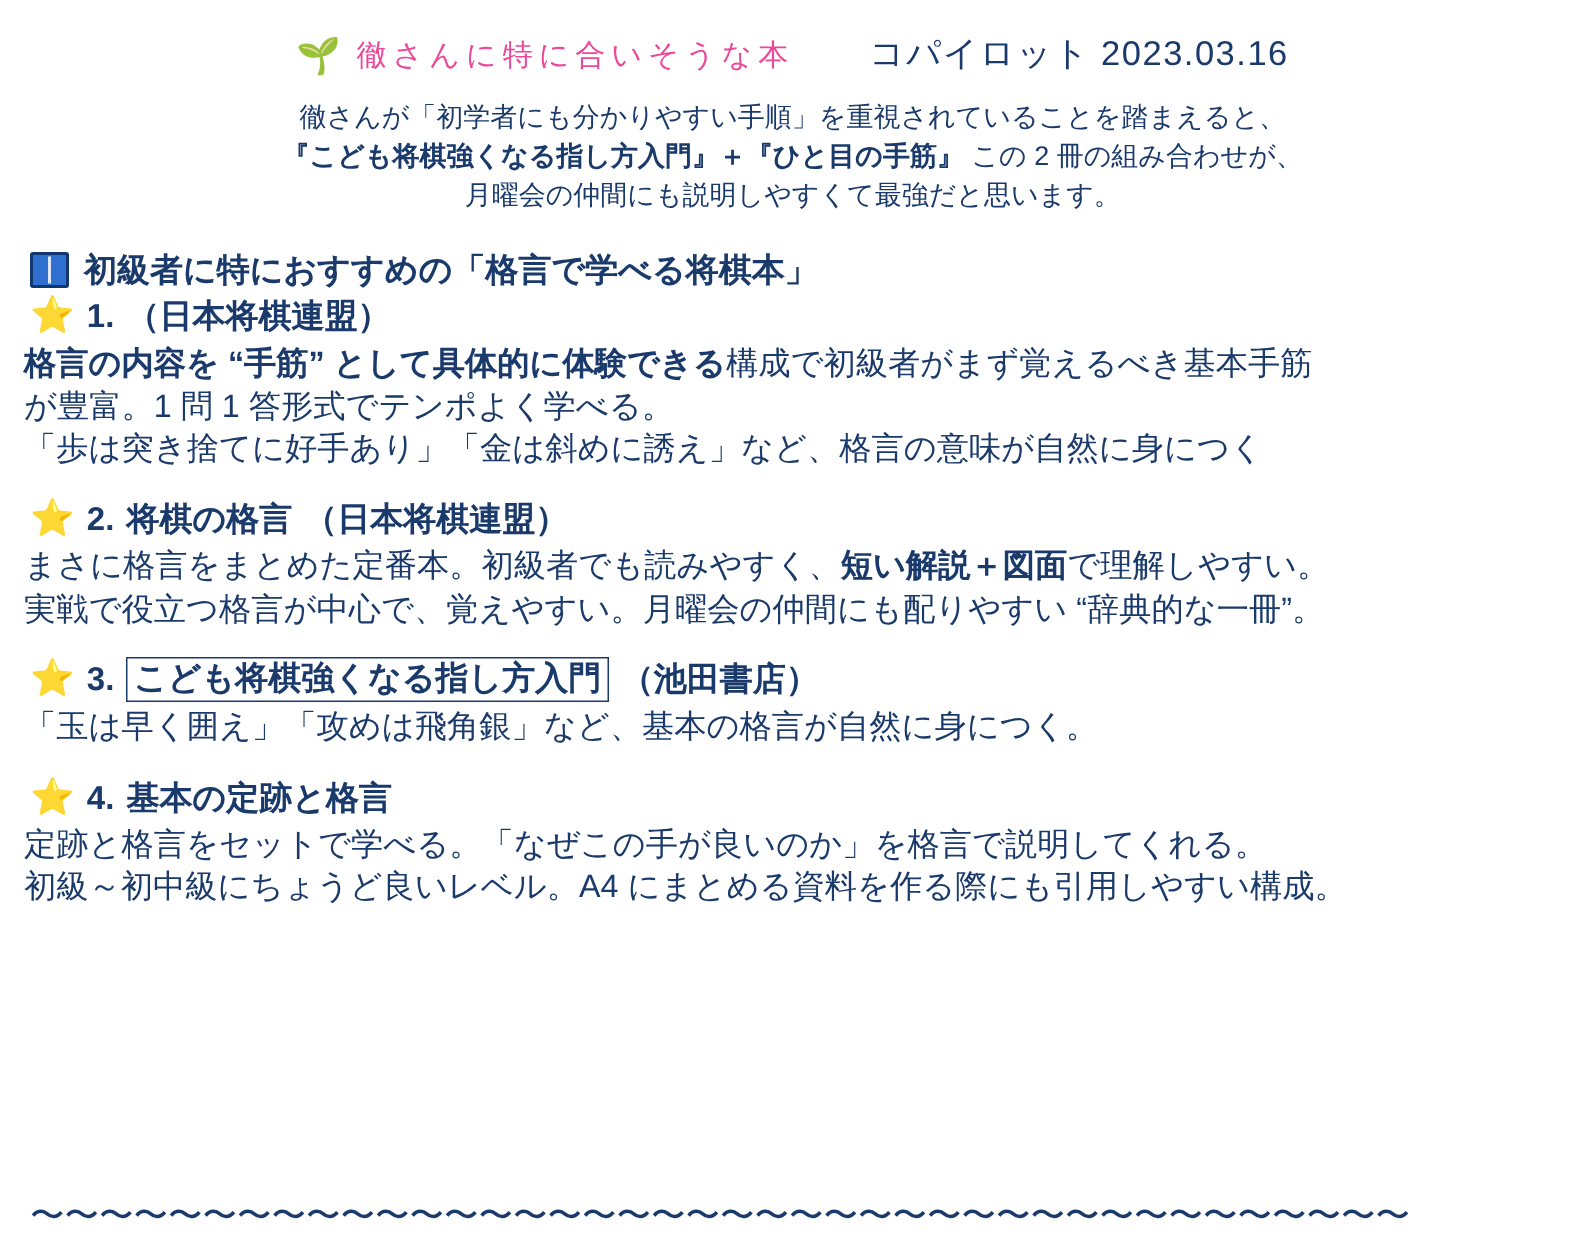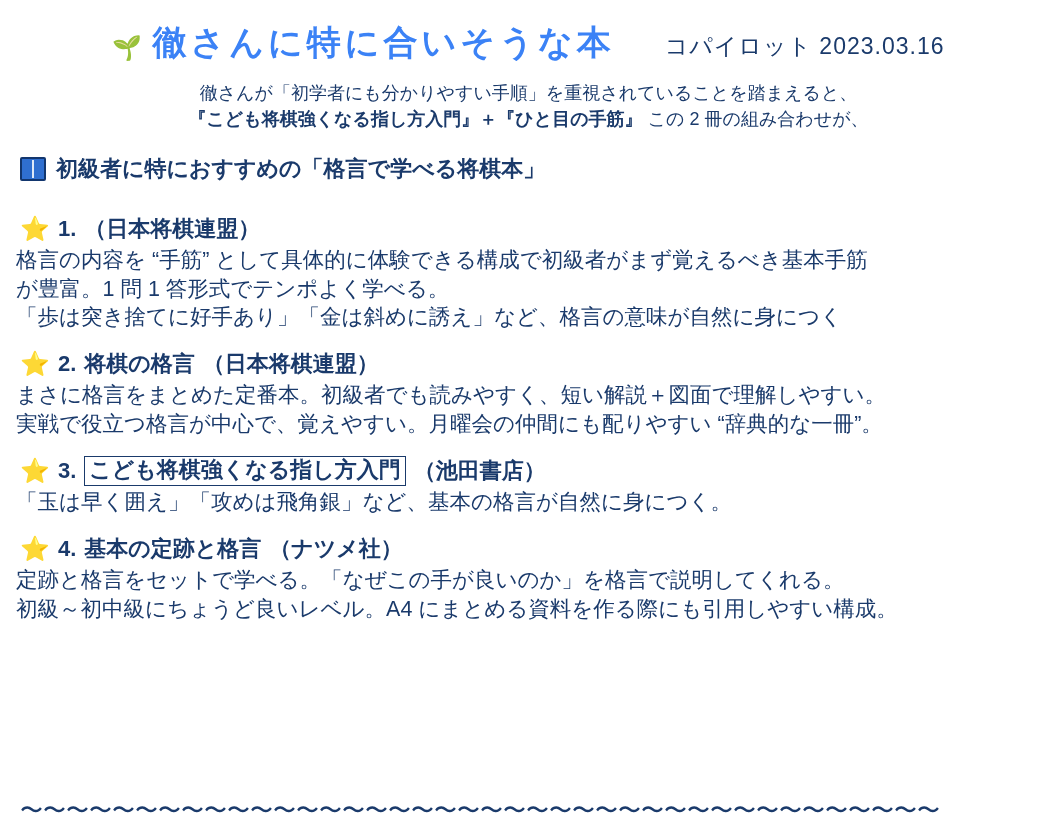--- a/index.html
+++ b/index.html
@@ -31,24 +31,24 @@
     margin-top: 6px;
     margin-bottom: 14px;
   }
   .title-icon {
     font-size: 24px;
     line-height: 1;
     position: relative;
     top: 2px;
   }
   .title-main {
-    font-size: 34px;
-    font-weight: bold;
+    font-size: 20px;
+    font-weight: normal;
     letter-spacing: 4px;
-    color: #3b82f6;
+    color: #ec4899;
     white-space: nowrap;
   }
   .title-meta {
     font-size: 23px;
     color: #1a3a6b;
     letter-spacing: 1px;
     white-space: nowrap;
     margin-left: 40px;
   }
 
@@ -63,21 +63,21 @@
   .intro div { white-space: nowrap; }
   .intro b { font-weight: bold; text-align: right; }
 
   
   .section-head {
     display: flex;
     align-items: center;
     gap: 10px;
     font-size: 22px;
     font-weight: bold;
-    margin: 0 0 30px 6px;
+    margin: 0 0 1px 6px;
   }
   .book-icon {
     width: 22px;
     height: 20px;
     background: #2f6fd0;
     border: 2px solid #12366e;
     border-radius: 2px;
     position: relative;
     display: inline-block;
     flex: 0 0 auto;
@@ -115,21 +115,21 @@
   .boxed {
     border: 1.5px solid #1a3a6b;
     padding: 0 4px 1px 4px;
     display: inline-block;
     line-height: 1.2;
   }
   .pub { font-weight: bold; }
 
   .lines { font-size: 21.5px; line-height: 1.32; margin-left: 2px; }
   .lines div { white-space: nowrap; }
-  .lines b { font-weight: normal; text-align: right; }
+  .lines b { font-weight: bold; text-align: right; }
 
   .gap { height: 12px; }
 
   
   .wave {
     position: absolute;
     left: 20px;
     right: 12px;
     bottom: 4px;
     font-size: 23px;
@@ -146,20 +146,21 @@
 
   <div class="title-row">
     <span class="title-icon">🌱</span>
     <span class="title-main">徹さんに特に合いそうな本</span>
     <span class="title-meta">コパイロット 2023.03.16</span>
   </div>
 
   <div class="intro">
     <div>徹さんが「初学者にも分かりやすい手順」を重視されていることを踏まえると、</div>
     <div><b>『こども将棋強くなる指し方入門』＋『ひと目の手筋』</b>&nbsp;<span>この 2 冊の組み合わせが、</span></div>
+    <div>月曜会の仲間にも説明しやすくて最強だと思います。</div>
   </div>
 
   <div class="section-head">
     <span class="book-icon"></span>
     <span>初級者に特におすすめの「格言で学べる将棋本」</span>
   </div>
 
   <div class="item">
     <div class="item-head">
       <span class="star">⭐</span>
@@ -202,21 +203,20 @@
     </div>
   </div>
 
   <div class="gap"></div>
 
   <div class="item">
     <div class="item-head">
       <span class="star">⭐</span>
       <span class="num">4.</span>
       <span>基本の定跡と格言</span>
-      <span class="pub">（ナツメ社）</span>
     </div>
     <div class="lines">
       <div>定跡と格言をセットで学べる。「なぜこの手が良いのか」を格言で説明してくれる。</div>
       <div>初級～初中級にちょうど良いレベル。A4 にまとめる資料を作る際にも引用しやすい構成。</div>
     </div>
   </div>
 
   <div class="wave">〜〜〜〜〜〜〜〜〜〜〜〜〜〜〜〜〜〜〜〜〜〜〜〜〜〜〜〜〜〜〜〜〜〜〜〜〜〜〜〜</div>
 
 </div>

